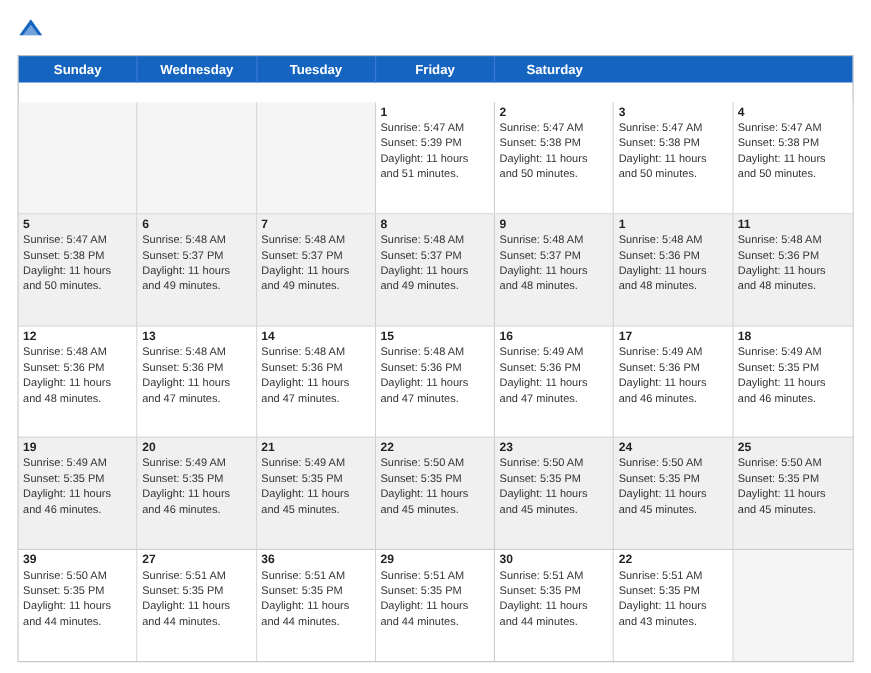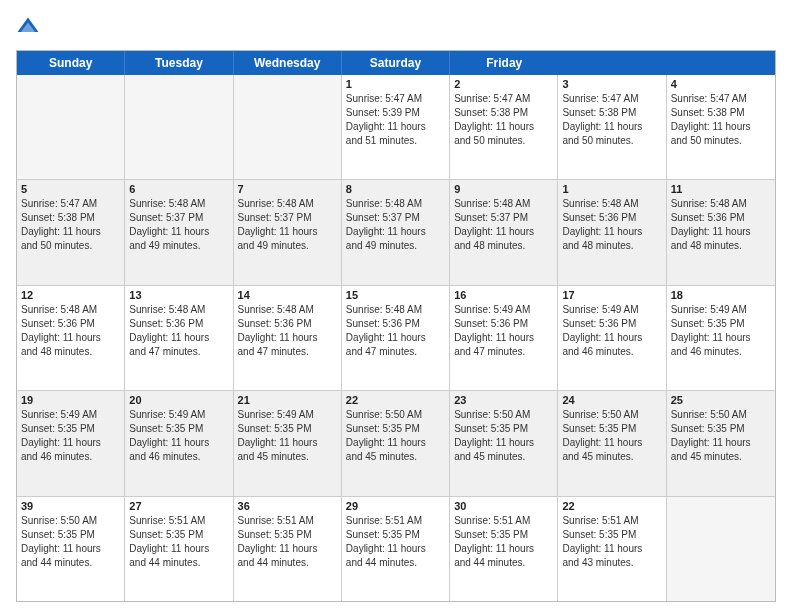--- a/index.html
+++ b/index.html
@@ -53,20 +53,21 @@
     }
     .title-location {
       font-size: 15px;
       color: #444;
     }
     .calendar {
       flex: 1;
       display: flex;
       flex-direction: column;
       border: 1px solid #bbb;
+      gap: 18px;
     }
     .cal-header-row {
       display: grid;
       grid-template-columns: repeat(7, 1fr);
       background: #1565c0;
     }
     .cal-header-cell {
       color: #fff;
       font-size: 12px;
       font-weight: bold;
@@ -129,24 +130,24 @@
     </div>
     <div class="title-block">
       <div class="title-month"></div>
       <div class="title-location"></div>
     </div>
   </div>
 
   <div class="calendar">
     <div class="cal-header-row">
     <div class="cal-header-cell">Sunday</div>
+        <div class="cal-header-cell">Wednesday</div>
         <div class="cal-header-cell">Tuesday</div>
-        <div class="cal-header-cell">Wednesday</div>
+        <div class="cal-header-cell">Friday</div>
         <div class="cal-header-cell">Saturday</div>
-        <div class="cal-header-cell">Friday</div>
       </div>
     <div class="cal-body">
     <div class="cal-row">
           <div class="cal-cell empty"></div>
           <div class="cal-cell empty"></div>
           <div class="cal-cell empty"></div>
           <div class="cal-cell">
             <span class="day-num">1</span>
             <div class="cell-text" style="white-space: pre-line;">Sunrise: 5:47 AM
 Sunset: 5:39 PM

